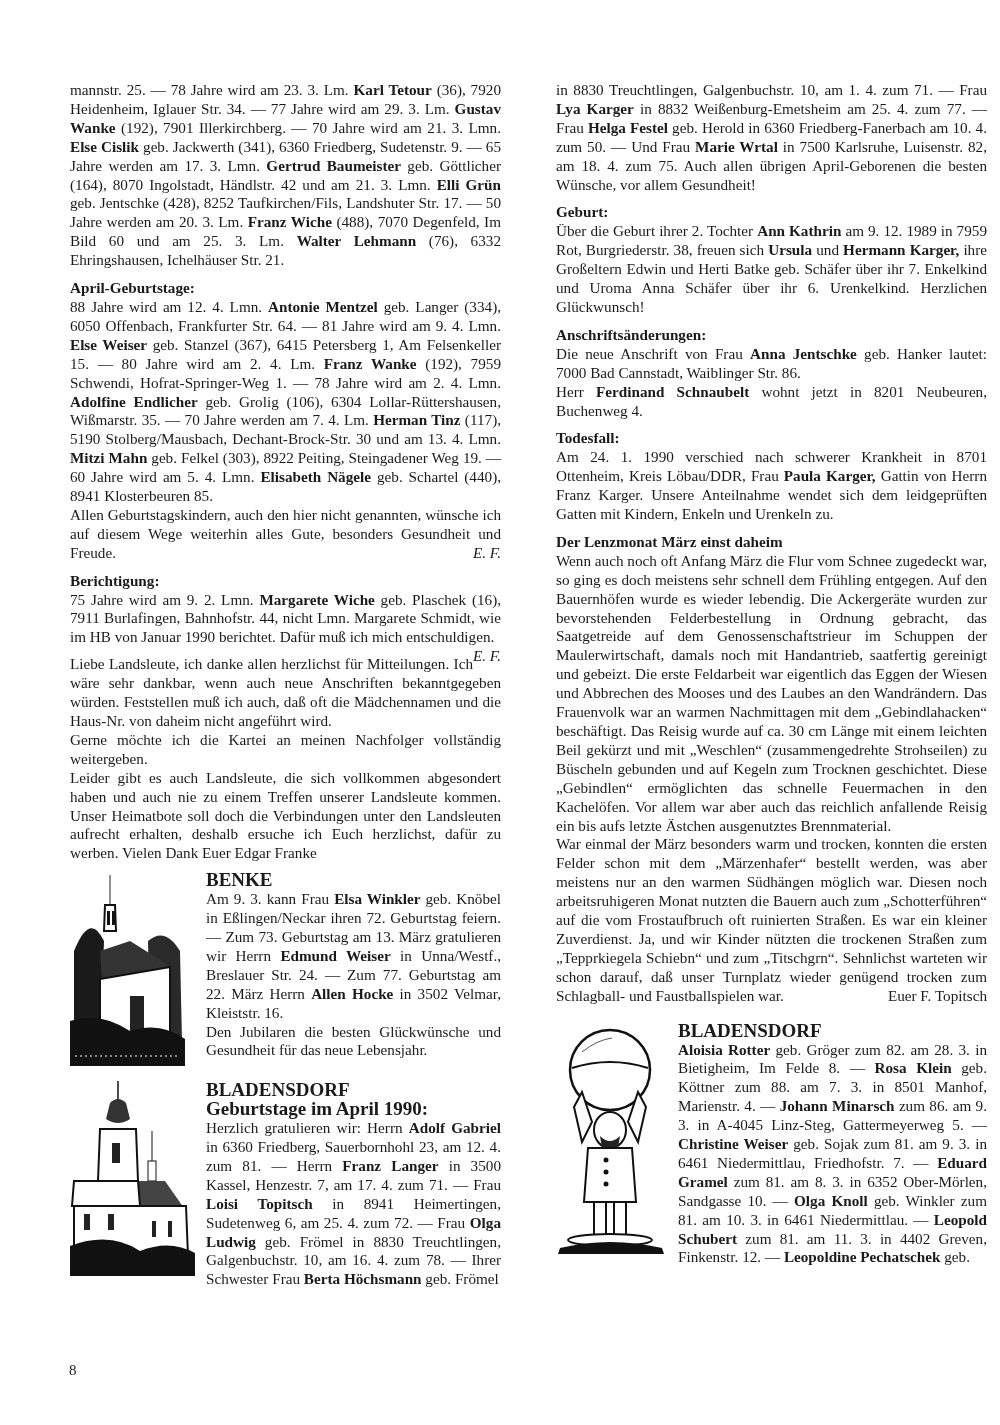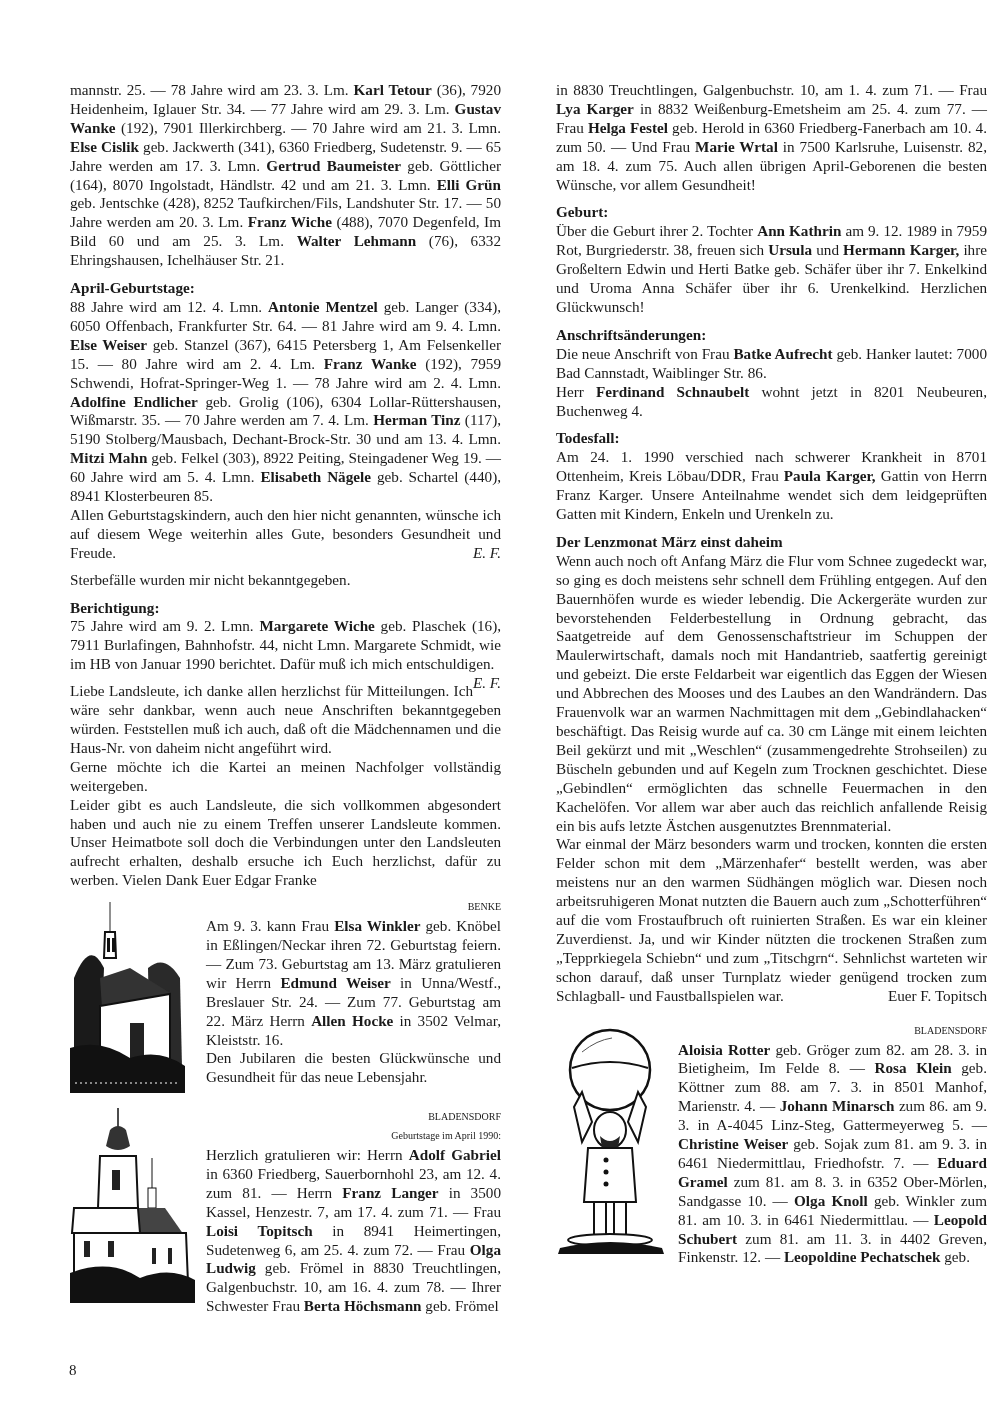--- a/index.html
+++ b/index.html
@@ -7,37 +7,36 @@
          font-family: "Liberation Serif", "DejaVu Serif", serif; color: #1a1a1a; }
   .col { position: absolute; top: 81px; width: 431px; font-size: 15.2px; line-height: 18.9px; }
   .col-left { left: 70px; }
   .col-right { left: 514px; margin-left: 42px; }
   p { margin: 0; text-align: justify; hyphens: manual; }
   .gap { margin-top: 8px; }
   .head { font-weight: bold; margin-top: 9px; }
   .sig-inline { float: right; font-style: italic; }
   .it { }
   b { font-weight: bold; }
-  .section-title { font-weight: normal; font-size: 10px; text-align: right; }
+  .section-title { font-weight: bold; font-size: 19px; text-align: left; }
   .float-img { float: left; margin-right: 8px; }
   .clear { clear: both; }
   .page-number { position: absolute; left: 69px; top: 1362px; font-size: 15px; }
   svg { display: block; }
 </style>
 </head>
 <body>
 
 <div class="col col-left">
   <p><span>mannstr. 25. — 78 Jahre wird am 23. 3. Lm. </span><b>Karl Tetour</b><span> (36), 7920 Heidenheim, Iglauer Str. 34. — 77 Jahre wird am 29. 3. Lm. </span><b>Gustav Wanke</b><span> (192), 7901 Illerkirchberg. — 70 Jahre wird am 21. 3. Lmn. </span><b>Else Cislik</b><span> geb. Jackwerth (341), 6360 Friedberg, Sudetenstr. 9. — 65 Jahre werden am 17. 3. Lmn. </span><b>Gertrud Baumeister</b><span> geb. Göttlicher (164), 8070 Ingolstadt, Händlstr. 42 und am 21. 3. Lmn. </span><b>Elli Grün</b><span> geb. Jentschke (428), 8252 Taufkirchen/Fils, Landshuter Str. 17. — 50 Jahre werden am 20. 3. Lm. </span><b>Franz Wiche</b><span> (488), 7070 Degenfeld, Im Bild 60 und am 25. 3. Lm. </span><b>Walter Lehmann</b><span> (76), 6332 Ehringshausen, Ichelhäuser Str. 21.</span></p>
 
   <p class="head">April-Geburtstage:</p>
   <p><span>88 Jahre wird am 12. 4. Lmn. </span><b>Antonie Mentzel</b><span> geb. Langer (334), 6050 Offenbach, Frankfurter Str. 64. — 81 Jahre wird am 9. 4. Lmn. </span><b>Else Weiser</b><span> geb. Stanzel (367), 6415 Petersberg 1, Am Felsenkeller 15. — 80 Jahre wird am 2. 4. Lm. </span><b>Franz Wanke</b><span> (192), 7959 Schwendi, Hofrat-Springer-Weg 1. — 78 Jahre wird am 2. 4. Lmn. </span><b>Adolfine Endlicher</b><span> geb. Grolig (106), 6304 Lollar-Rüttershausen, Wißmarstr. 35. — 70 Jahre werden am 7. 4. Lm. </span><b>Herman Tinz</b><span> (117), 5190 Stolberg/Mausbach, Dechant-Brock-Str. 30 und am 13. 4. Lmn. </span><b>Mitzi Mahn</b><span> geb. Felkel (303), 8922 Peiting, Steingadener Weg 19. — 60 Jahre wird am 5. 4. Lmn. </span><b>Elisabeth Nägele</b><span> geb. Schartel (440), 8941 Klosterbeuren 85.</span></p>
   <p><span>Allen Geburtstagskindern, auch den hier nicht genannten, wünsche ich auf diesem Wege weiterhin alles Gute, besonders Gesundheit und Freude.</span><span class="sig-inline">E. F.</span></p>
 
-  <p class="gap">Sterbefälle wurden mir nicht bekanntgegeben.</p>
 
   <p class="head">Berichtigung:</p>
   <p><span><span>75 Jahre wird am 9. 2. Lmn. </span><b>Margarete Wiche</b><span> geb. Plaschek (16), 7911 Burlafingen, Bahnhofstr. 44, nicht Lmn. Margarete Schmidt, wie im HB von Januar 1990 berichtet. Dafür muß ich mich entschuldigen.</span></span><span class="sig-inline">E. F.</span></p>
 
   <p class="gap">Liebe Landsleute, ich danke allen herzlichst für Mitteilungen. Ich wäre sehr dankbar, wenn auch neue Anschriften bekanntgegeben würden. Feststellen muß ich auch, daß oft die Mädchennamen und die Haus-Nr. von daheim nicht angeführt wird.</p>
   <p>Gerne möchte ich die Kartei an meinen Nachfolger vollständig weitergeben.</p>
   <p><span>Leider gibt es auch Landsleute, die sich vollkommen abgesondert haben und auch nie zu einem Treffen unserer Landsleute kommen. Unser Heimatbote soll doch die Verbindungen unter den Landsleuten aufrecht erhalten, deshalb ersuche ich Euch herzlichst, dafür zu werben. Vielen Dank Euer </span><span class="it">Edgar Franke</span></p>
 
   <div style="margin-top:8px;">
     <div class="float-img">
@@ -88,21 +87,21 @@
   </div>
 </div>
 
 <div class="col col-right">
   <p><span>in 8830 Treuchtlingen, Galgenbuchstr. 10, am 1. 4. zum 71. — Frau </span><b>Lya Karger</b><span> in 8832 Weißenburg-Emetsheim am 25. 4. zum 77. — Frau </span><b>Helga Festel</b><span> geb. Herold in 6360 Friedberg-Fanerbach am 10. 4. zum 50. — Und Frau </span><b>Marie Wrtal</b><span> in 7500 Karlsruhe, Luisenstr. 82, am 18. 4. zum 75. Auch allen übrigen April-Geborenen die besten Wünsche, vor allem Gesundheit!</span></p>
 
   <p class="head">Geburt:</p>
   <p><span>Über die Geburt ihrer 2. Tochter </span><b>Ann Kathrin</b><span> am 9. 12. 1989 in 7959 Rot, Burgriederstr. 38, freuen sich </span><b>Ursula</b><span> und </span><b>Hermann Karger,</b><span> ihre Großeltern Edwin und Herti Batke geb. Schäfer über ihr 7. Enkelkind und Uroma Anna Schäfer über ihr 6. Urenkelkind. Herzlichen Glückwunsch!</span></p>
 
   <p class="head">Anschriftsänderungen:</p>
-  <p><span>Die neue Anschrift von Frau </span><b>Batke Aufrecht</b><span> geb. Hanker lautet: 7000 Bad Cannstadt, Waiblinger Str. 86.</span></p>
+  <p><span>Die neue Anschrift von Frau </span><b>Anna Jentschke</b><span> geb. Hanker lautet: 7000 Bad Cannstadt, Waiblinger Str. 86.</span></p>
   <p><span>Herr </span><b>Ferdinand Schnaubelt</b><span> wohnt jetzt in 8201 Neubeuren, Buchenweg 4.</span></p>
 
   <p class="head">Todesfall:</p>
   <p><span>Am 24. 1. 1990 verschied nach schwerer Krankheit in 8701 Ottenheim, Kreis Löbau/DDR, Frau </span><b>Paula Karger,</b><span> Gattin von Herrn Franz Karger. Unsere Anteilnahme wendet sich dem leidgeprüften Gatten mit Kindern, Enkeln und Urenkeln zu.</span></p>
 
   <p class="head">Der Lenzmonat März einst daheim</p>
   <p>Wenn auch noch oft Anfang März die Flur vom Schnee zugedeckt war, so ging es doch meistens sehr schnell dem Frühling entgegen. Auf den Bauernhöfen wurde es wieder lebendig. Die Ackergeräte wurden zur bevorstehenden Felderbestellung in Ordnung gebracht, das Saatgetreide auf dem Genossenschaftstrieur im Schuppen der Maulerwirtschaft, damals noch mit Handantrieb, saatfertig gereinigt und gebeizt. Die erste Feldarbeit war eigentlich das Eggen der Wiesen und Abbrechen des Mooses und des Laubes an den Wandrändern. Das Frauenvolk war an warmen Nachmittagen mit dem „Gebindlahacken“ beschäftigt. Das Reisig wurde auf ca. 30 cm Länge mit einem leichten Beil gekürzt und mit „Weschlen“ (zusammengedrehte Strohseilen) zu Büscheln gebunden und auf Kegeln zum Trocknen geschichtet. Diese „Gebindlen“ ermöglichten das schnelle Feuermachen in den Kachelöfen. Vor allem war aber auch das reichlich anfallende Reisig ein bis aufs letzte Ästchen ausgenutztes Brennmaterial.</p>
   <p><span>War einmal der März besonders warm und trocken, konnten die ersten Felder schon mit dem „Märzenhafer“ bestellt werden, was aber meistens nur an den warmen Südhängen möglich war. Diesen noch arbeitsruhigeren Monat nutzten die Bauern auch zum „Schotterführen“ auf die vom Frostaufbruch oft ruinierten Straßen. Es war ein kleiner Zuverdienst. Ja, und wir Kinder nützten die trockenen Straßen zum „Tepprkiegela Schiebn“ und zum „Titschgrn“. Sehnlichst warteten wir schon darauf, daß unser Turnplatz wieder genügend trocken zum Schlagball- und Faustballspielen war.</span><span style="float:right;"><span>Euer </span><span class="it">F. Topitsch</span></span></p>
 
   <div style="margin-top:16px;">

